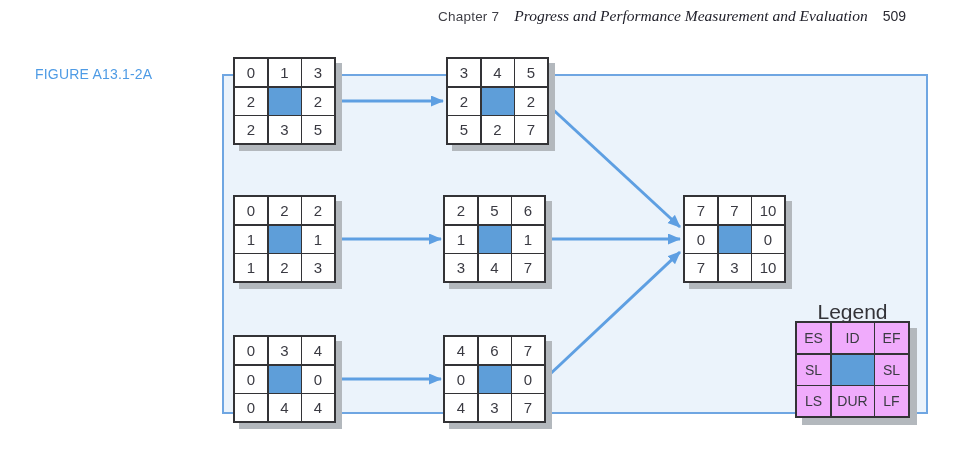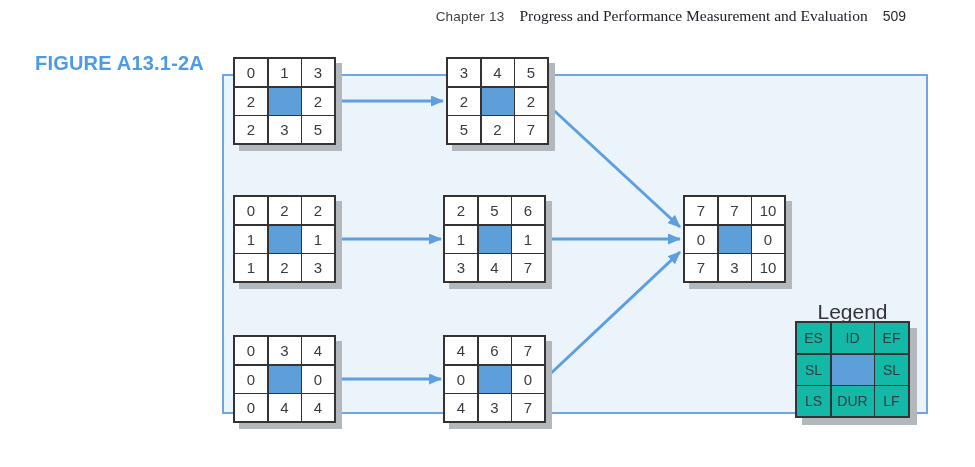--- a/index.html
+++ b/index.html
@@ -8,28 +8,28 @@
     width:975px; height:467px; position:relative; overflow:hidden;
     font-family:"Liberation Sans", sans-serif;
   }
 
   
   .header {
     position:absolute; top:7px; left:0; width:906px;
     display:flex; justify-content:flex-end; align-items:baseline; gap:15px;
   }
   .header .chapter { font-size:13.5px; color:#3f3f46; letter-spacing:.2px; }
-  .header .title   { font-family:"Liberation Serif", serif; 
+  .header .title   { font-family:"Liberation Serif", serif; font-style:italic;
                      font-size:15.5px; color:#20202a;text-align:right; }
   .header .pagenum { font-size:14px; font-weight:normal; color:#2a2a32; }
 
   
   .figure-label {
-    position:absolute; left:35px; top:52px;
-    font-size:20px; font-weight:bold; color:#4e9be5; letter-spacing:.2px;
+    position:absolute; left:35px; top:66px;
+    font-size:14px; font-weight:normal; color:#4e9be5; letter-spacing:.2px;
   }
 
   
   .panel {
     position:absolute; left:222px; top:74px; width:706px; height:340px;
     background:#ebf3fb; border:2px solid #6fa6e2; z-index:1;
   }
 
   
   svg.arrows { position:absolute; left:0; top:0; z-index:2; pointer-events:none; }
@@ -65,30 +65,30 @@
   }
   .legend {
     position:absolute; left:795px; top:321px; z-index:3;
     display:grid;
     grid-template-columns:33px 42px 33px;
     grid-template-rows:30px 30px 30px;
     gap:1.5px; background:#333336; border:2px solid #333336;
     box-shadow:7px 7px 0 #b3b8bd;
   }
   .legend .cell {
-    background:#14b8a6; display:flex; align-items:center; justify-content:center;
+    background:#f0abfc; display:flex; align-items:center; justify-content:center;
     font-size:14px; color:#3a3a42;
   }
   .legend .cell.blue { background:#5e9ed9; }
 </style>
 </head>
 <body>
 
 <div class="header">
-  <span class="chapter">Chapter 13</span>
+  <span class="chapter">Chapter 7</span>
   <span class="title">Progress and Performance Measurement and Evaluation</span>
   <span class="pagenum">509</span>
 </div>
 
 <div class="figure-label">FIGURE A13.1-2A</div>
 
 <div class="panel"></div>
 
 <svg class="arrows" width="975" height="467" viewBox="0 0 975 467">
   <defs>

